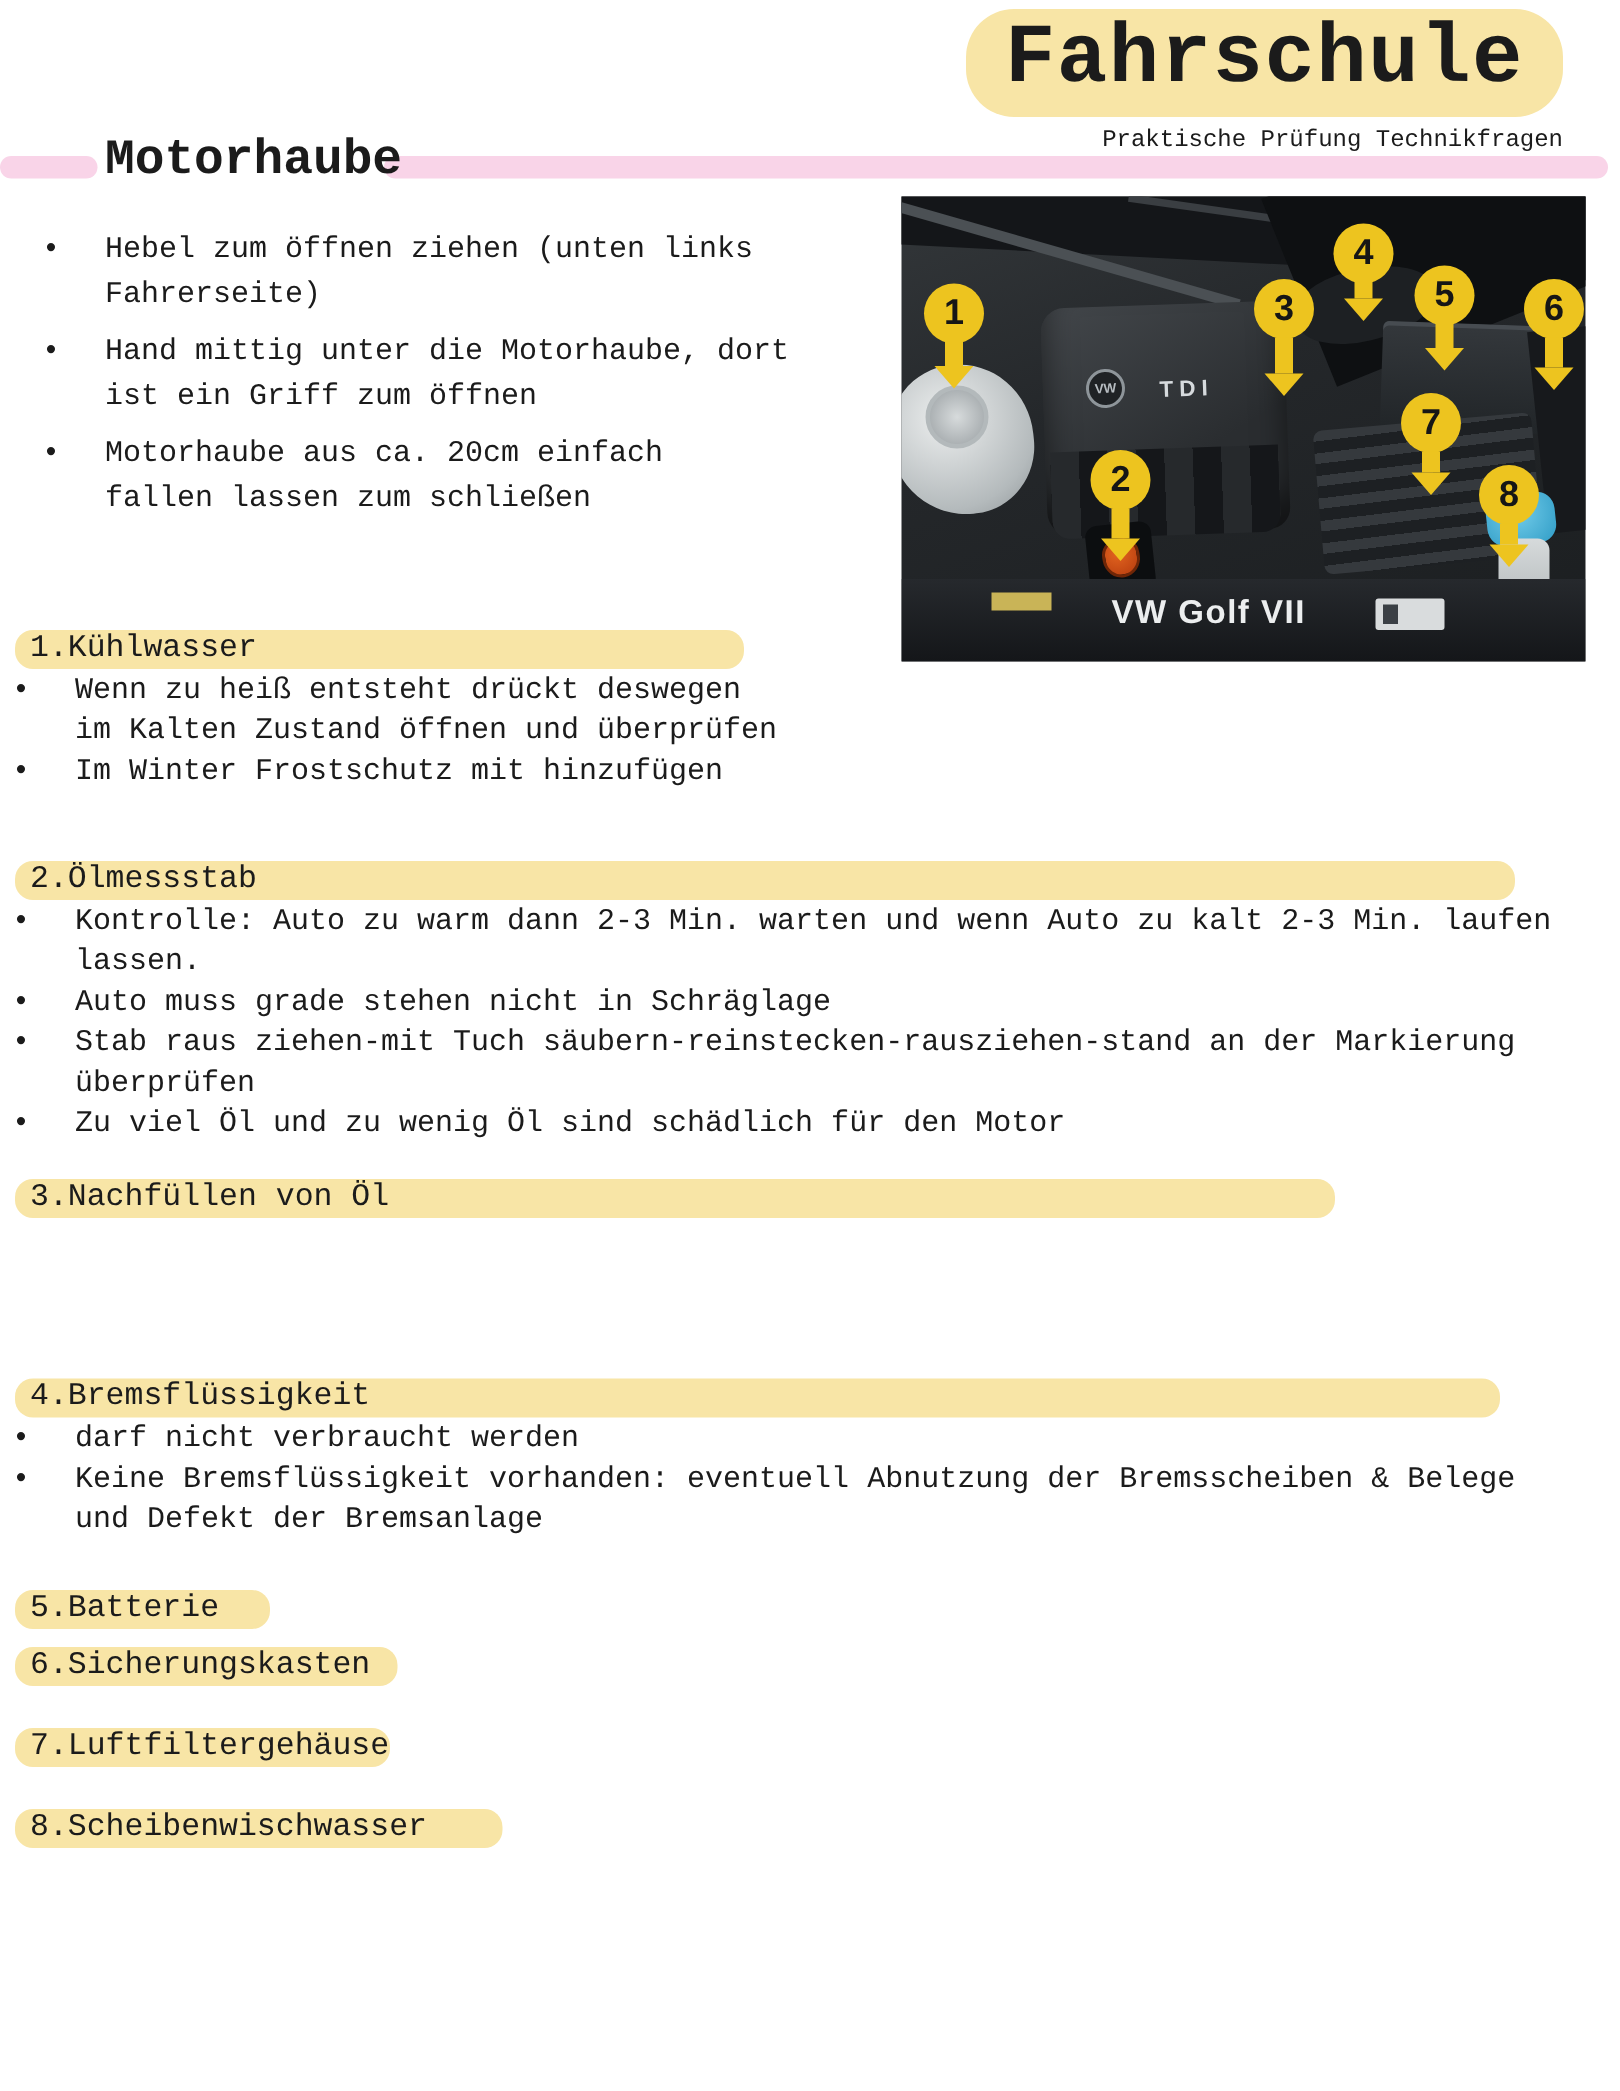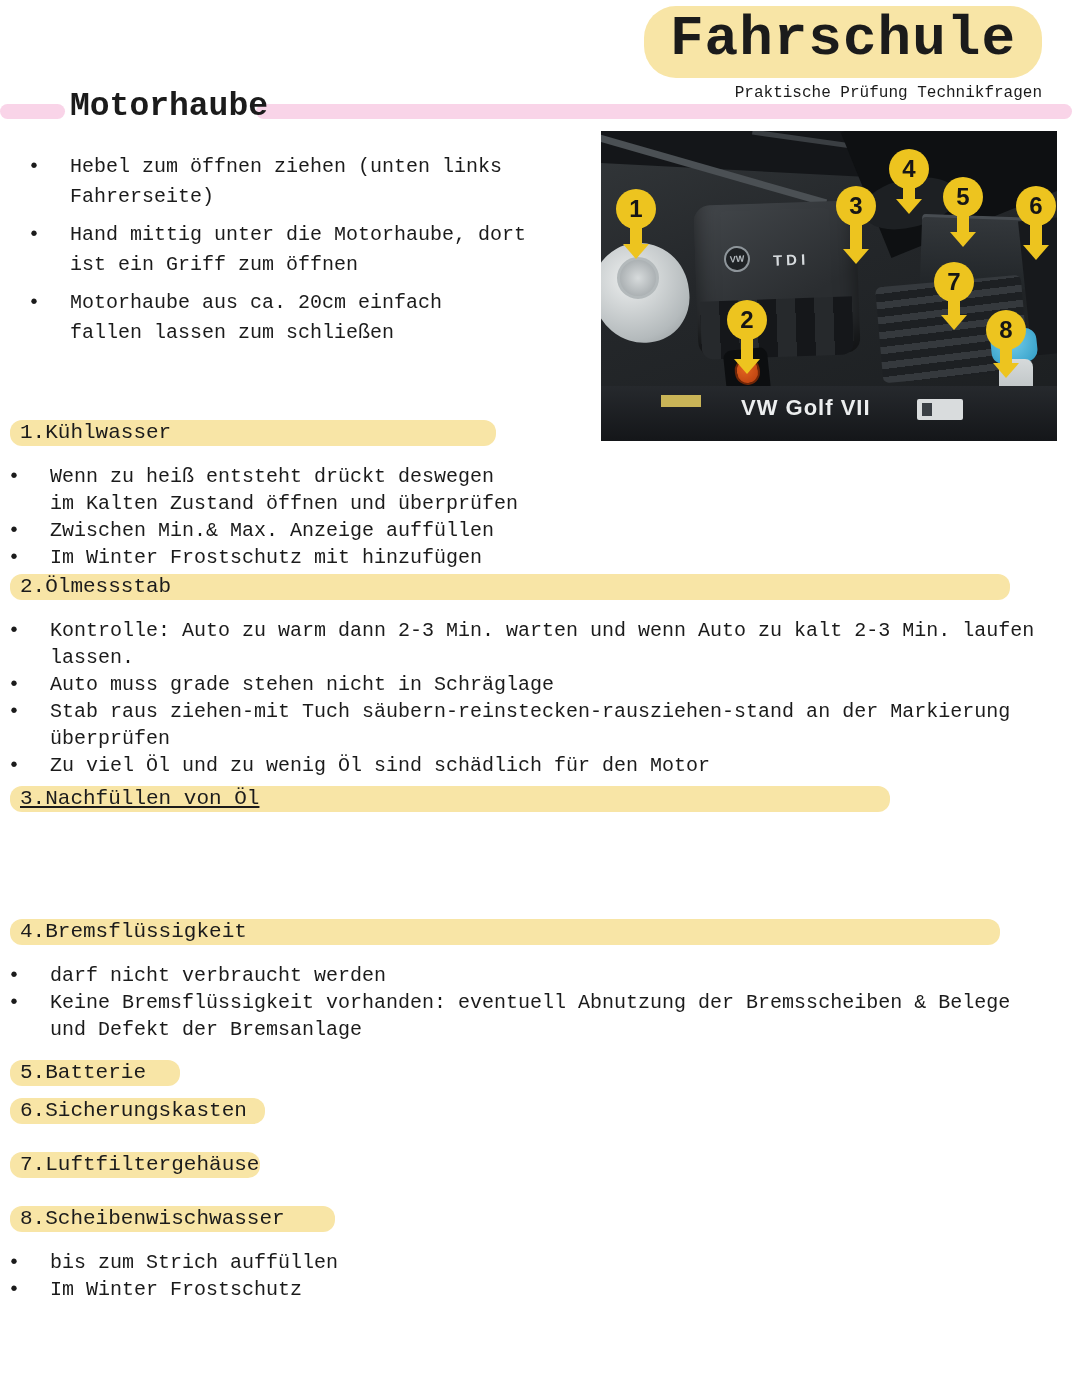--- a/index.html
+++ b/index.html
@@ -30,24 +30,24 @@
   .intro-list{position:absolute;left:20px;top:152px;width:545px;}
   .b-item{display:flex;font-size:20px;line-height:30px;margin-bottom:8px;}
   .b-item::before{content:"•";width:42px;padding-left:8px;flex:none;}
   .b-txt{white-space:pre-line;flex:1;}
   .sb-item{display:flex;font-size:20px;line-height:27px;}
   .sb-item::before{content:"•";width:42px;padding-left:8px;flex:none;}
   .sb-txt{white-space:pre-line;flex:1;}
   
   .section{position:absolute;left:0;width:1080px;}
   .sec-title{margin-left:10px;height:26px;line-height:25px;border-radius:12px;background:var(--hl-yellow);font-size:21px;padding-left:10px;}
-  .sec-bullets{margin-top:17px;padding-left:0;width:1060px;}
+  .sec-bullets{margin-top:1px;padding-left:0;width:1060px;}
   .s1{top:420px;} .s1 .sec-title{width:486px;}
   .s2{top:574px;} .s2 .sec-title{width:1000px;}
-  .s3{top:786px;} .s3 .sec-title{width:880px;text-decoration:underline;}
+  .s3{top:786px;} .s3 .sec-title{width:880px;}
   .s4{top:919px;} .s4 .sec-title{width:990px;}
   .s5{top:1060px;} .s5 .sec-title{width:170px;}
   .s6{top:1098px;} .s6 .sec-title{width:255px;}
   .s7{top:1152px;} .s7 .sec-title{width:250px;}
   .s8{top:1206px;} .s8 .sec-title{width:325px;}
   
   .photo{position:absolute;left:601px;top:131px;width:456px;height:310px;overflow:hidden;
          background:linear-gradient(160deg,#33373a 0%,#24272a 40%,#1b1e20 100%);}
   .photo *{position:absolute;}
   .hood-top{left:-10px;top:-14px;width:480px;height:58px;background:#141619;transform:rotate(3deg);}
@@ -188,23 +188,20 @@
 </div>
 
 <div class="section s1">
   <div class="sec-title">1.Kühlwasser</div>
   <div class="sec-bullets">
     <div class="sb-item">
         <span class="sb-txt">Wenn zu heiß entsteht drückt deswegen
 im Kalten Zustand öffnen und überprüfen</span>
       </div>
     <div class="sb-item">
-        <span class="sb-txt">Zwischen Min.&amp; Max. Anzeige auffüllen</span>
-      </div>
-    <div class="sb-item">
         <span class="sb-txt">Im Winter Frostschutz mit hinzufügen</span>
       </div>
   </div>
 </div>
 
 <div class="section s2">
   <div class="sec-title">2.Ölmessstab</div>
   <div class="sec-bullets">
     <div class="sb-item">
         <span class="sb-txt">Kontrolle: Auto zu warm dann 2-3 Min. warten und wenn Auto zu kalt 2-3 Min. laufen
@@ -247,21 +244,13 @@
 <div class="section s6">
   <div class="sec-title">6.Sicherungskasten</div>
 </div>
 
 <div class="section s7">
   <div class="sec-title">7.Luftfiltergehäuse</div>
 </div>
 
 <div class="section s8">
   <div class="sec-title">8.Scheibenwischwasser</div>
-  <div class="sec-bullets">
-    <div class="sb-item">
-        <span class="sb-txt">bis zum Strich auffüllen</span>
-      </div>
-    <div class="sb-item">
-        <span class="sb-txt">Im Winter Frostschutz</span>
-      </div>
-  </div>
 </div>
 
 </body></html>

